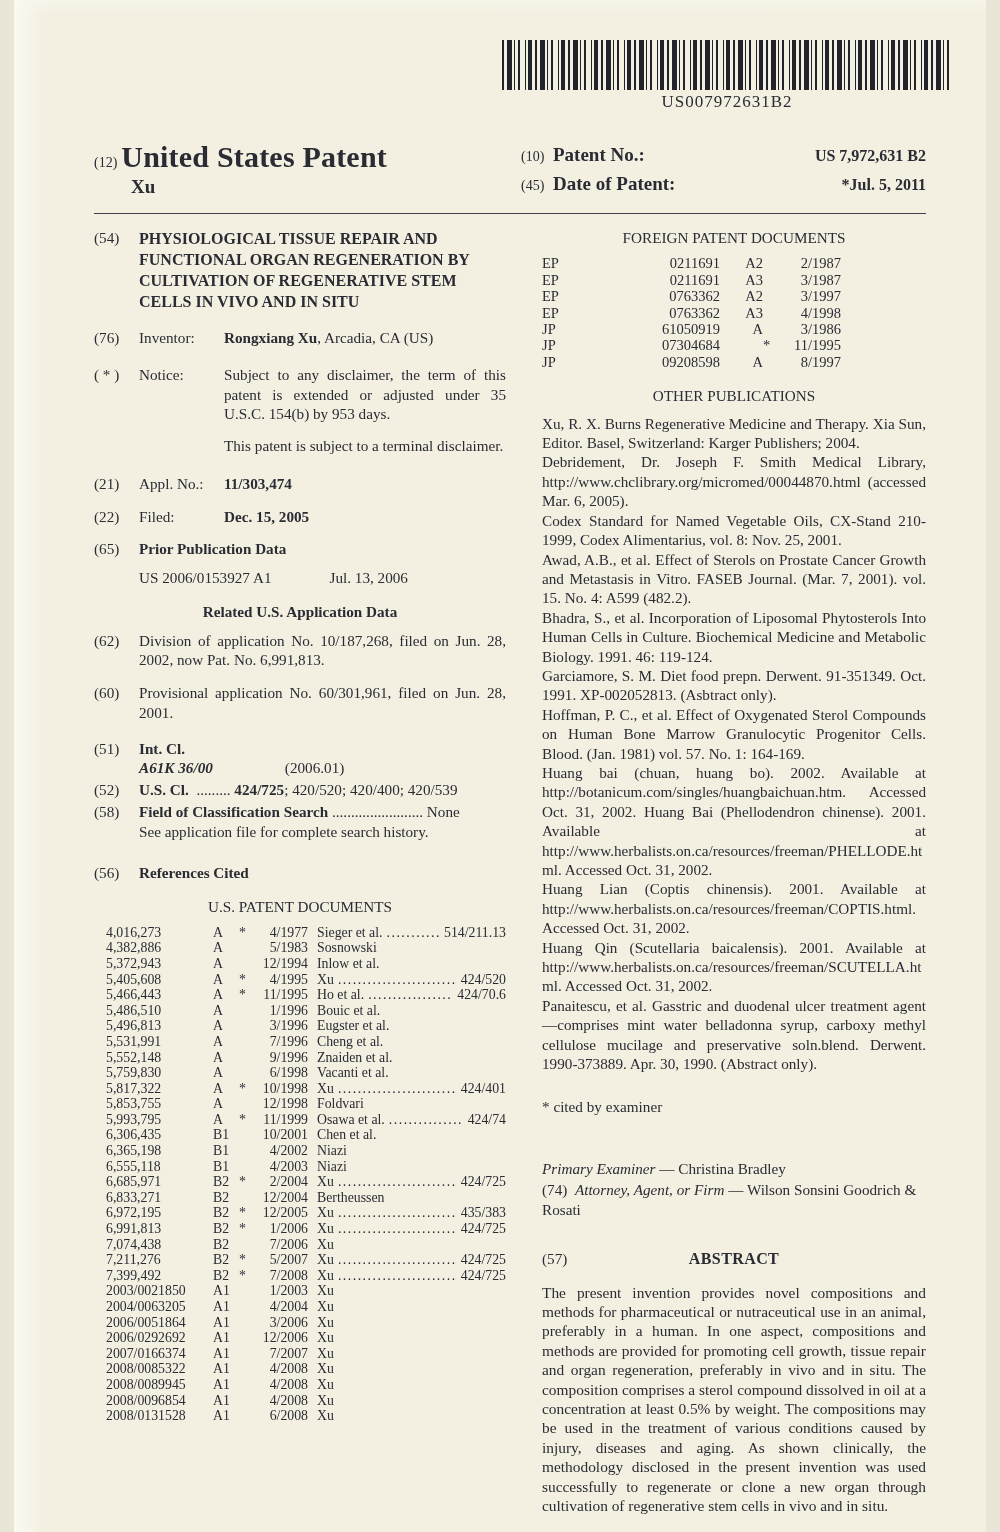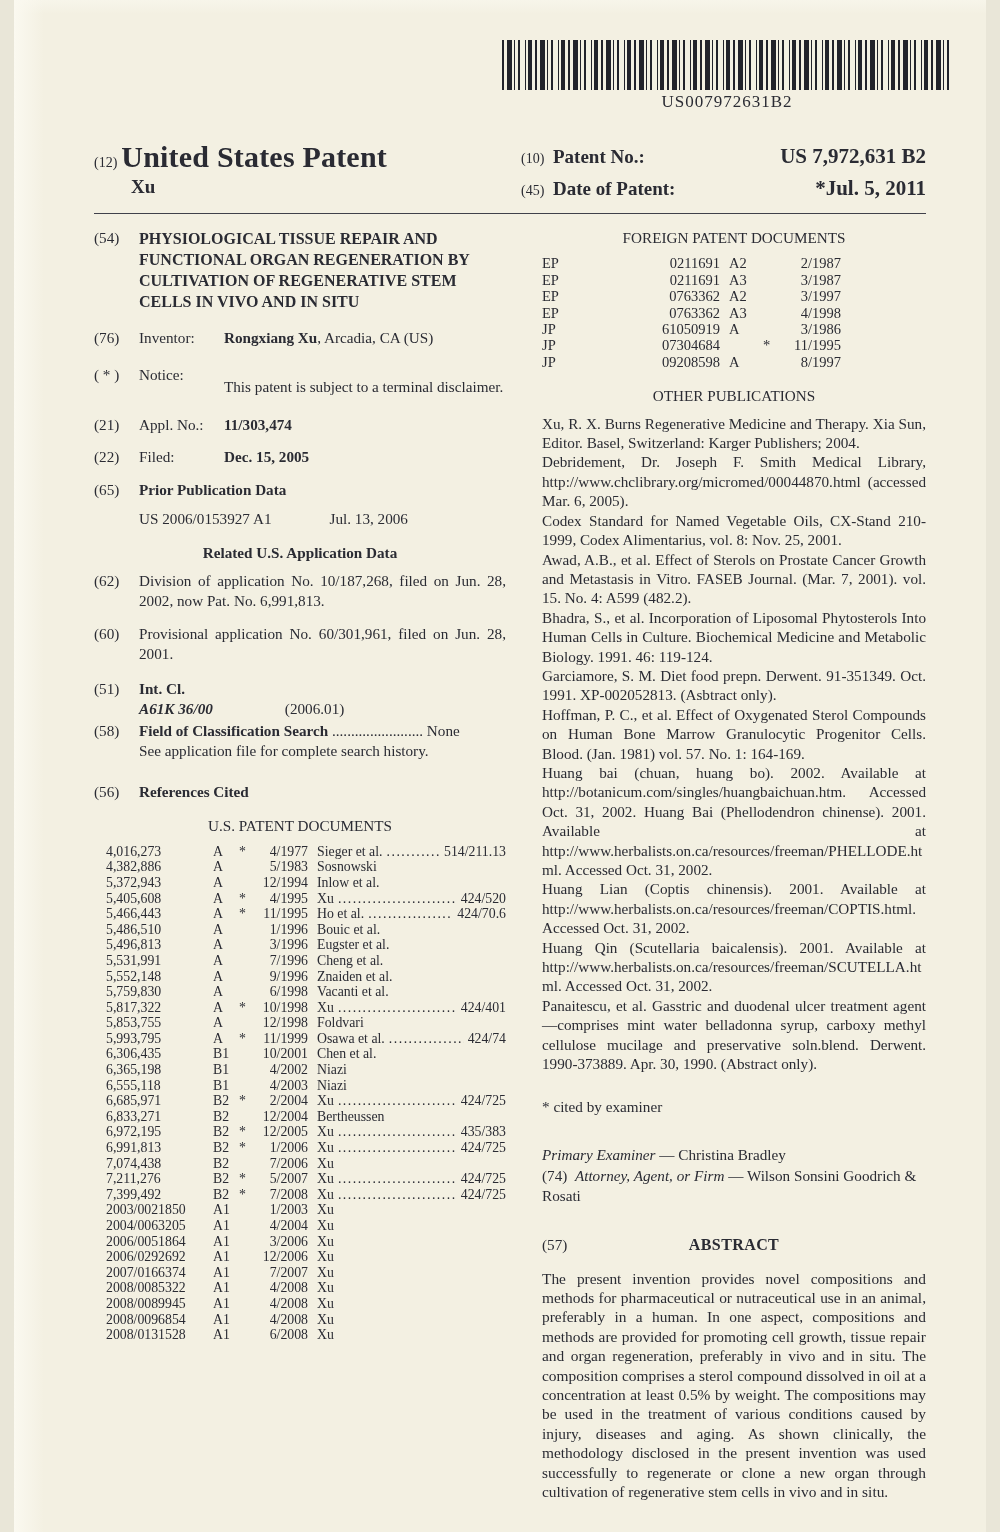--- a/index.html
+++ b/index.html
@@ -27,21 +27,21 @@
   .barcode-number { font-size:17px; letter-spacing:1px; margin-top:2px; }
   
   .header { position:absolute; left:80px; right:60px; top:140px; display:flex; justify-content:space-between; }
   .h-code { font-size:14px; }
   .h-title { font-size:30px; font-weight:bold; letter-spacing:.2px; }
   .h-surname { font-size:19px; font-weight:bold; margin:2px 0 0 37px; }
   .h-right { width:405px; padding-top:4px; }
   .h-row { display:flex; align-items:baseline; margin-bottom:7px; }
   .h-row .h-code { flex:0 0 32px; }
   .h-label { font-size:19px; font-weight:bold; }
-  .h-value { margin-left:auto; font-size:21px; font-weight:bold; }
+  .h-value { margin-left:auto; font-size:16px; font-weight:bold; }
   .divider { position:absolute; left:80px; right:60px; top:213px; border-top:1.6px solid #40414a; }
   
   .cols { position:absolute; left:80px; right:60px; top:228px; display:flex; gap:36px; }
   .col-left { width:412px; flex:0 0 412px; font-size:15.2px; line-height:1.3; }
   .col-right { flex:1; font-size:15.2px; line-height:19.4px; }
   
   .item { display:flex; margin-top:13px; }
   .item .code { flex:0 0 45px; }
   .item .label { flex:0 0 85px; }
   .item .body { flex:1; text-align:justify;font-family:Liberation Serif, serif; }
@@ -64,28 +64,28 @@
   .c-date { flex:0 0 56px; text-align:right; }
   .c-name { padding-left:9px; }
   .c-leader { flex:1; overflow:hidden; margin:0 4px; color:#2a2b33; }
   .c-leader::after { content:"....................................................................."; letter-spacing:1.5px; }
   .c-cls { }
   
   .for-table { margin-top:8px; font-size:14.5px; line-height:16.4px; }
   .for-row { display:flex; white-space:nowrap; }
   .f-cc { flex:0 0 48px; }
   .f-num { flex:0 0 130px; text-align:right; }
-  .f-kind { flex:0 0 34px; padding-left:9px; }
+  .f-kind { flex:0 0 34px; padding-left:9px;text-align:right; }
   .f-star { flex:0 0 14px; }
   .f-date { flex:0 0 64px; text-align:right; }
   
   .pub-list { margin-top:8px; }
   .pub-list p { margin:0; text-align:justify; overflow-wrap:anywhere; }
   .cited-note { margin-top:24px; }
-  .examiner-block { margin-top:28px; }
+  .examiner-block { margin-top:42px; }
   .examiner-line { margin-top:2px; }
   .ital { font-style:italic; }
   .abstract-head { display:flex; margin-top:30px; }
   .abstract-head .code { flex:0 0 90px; }
   .abstract-head .head { flex:1; text-align:center; font-weight:bold; font-size:16px; letter-spacing:.4px; padding-right:90px; }
   .abstract-text { margin-top:14px; text-align:justify; font-size:15.4px; }
 </style>
 </head>
 <body>
 
@@ -137,20 +137,21 @@
       <div class="item" style="margin-top:16px;">
         <span class="code">(76)</span>
         <span class="label">Inventor:</span>
         <span class="body" style="text-align:left;"><span class="bold">Rongxiang Xu</span><span>, Arcadia, CA (US)</span></span>
       </div>
 
       <div class="item" style="margin-top:17px;">
         <span class="code">( * )</span>
         <span class="label">Notice:</span>
         <div class="body">
+          <div style="text-align:justify;">Subject to any disclaimer, the term of this patent is extended or adjusted under 35 U.S.C. 154(b) by 953 days.</div>
           <div class="notice-p2" style="text-align:justify;">This patent is subject to a terminal disclaimer.</div>
         </div>
       </div>
 
       <div class="item" style="margin-top:18px;">
         <span class="code">(21)</span>
         <span class="label">Appl. No.:</span>
         <span class="bold">11/303,474</span>
       </div>
 
@@ -183,20 +184,24 @@
 
       <div class="item" style="margin-top:16px;">
         <span class="code">(51)</span>
         <span class="bold">Int. Cl.</span>
       </div>
       <div class="intcl-row">
         <span class="bi">A61K 36/00</span>
         <span class="intcl-ver">(2006.01)</span>
       </div>
 
+      <div class="item" style="margin-top:2px;">
+        <span class="code">(52)</span>
+        <div class="body" style="text-align:left;"><span class="bold">U.S. Cl.</span>&nbsp;&nbsp;<span>.........</span>&nbsp;<span class="bold">424/725</span><span>; 420/520; 420/400; 420/539</span></div>
+      </div>
 
       <div class="item" style="margin-top:2px;">
         <span class="code">(58)</span>
         <div class="body" style="text-align:left;">
           <div><span class="bold">Field of Classification Search</span>&nbsp;<span>........................</span>&nbsp;<span>None</span></div>
           <div>See application file for complete search history.</div>
         </div>
       </div>
 
       <div class="item" style="margin-top:22px;">

